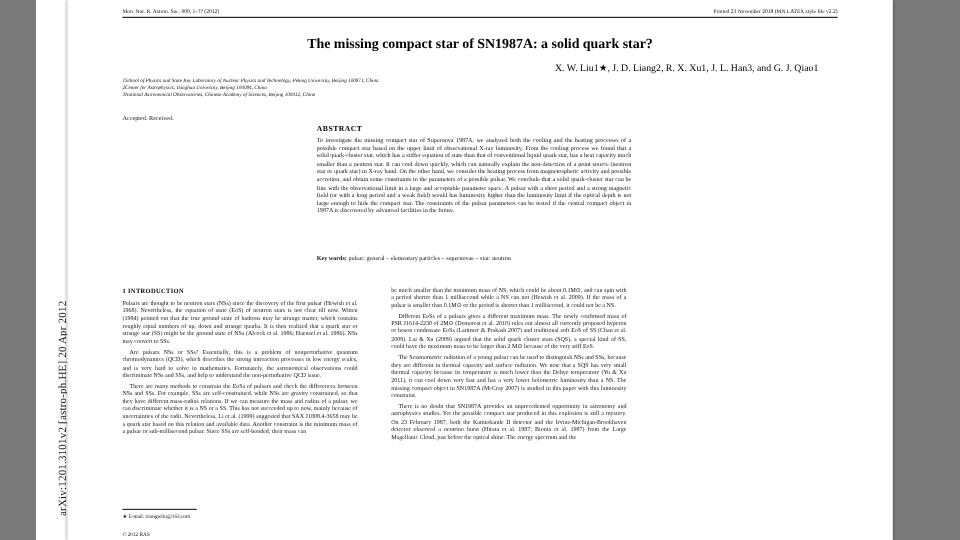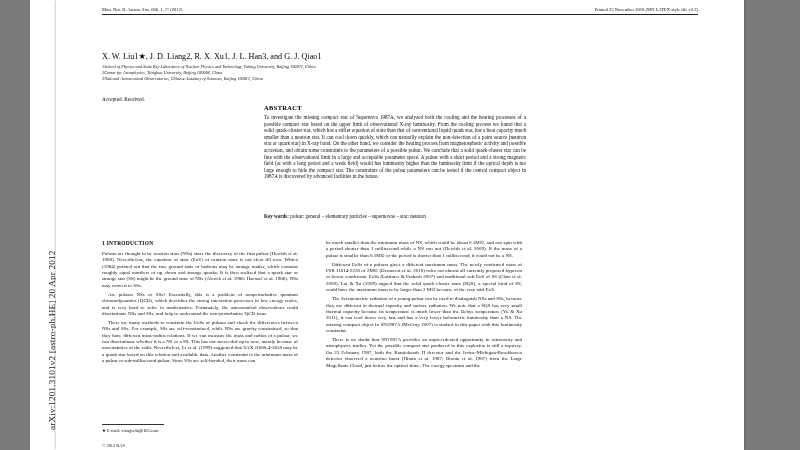--- a/index.html
+++ b/index.html
@@ -77,21 +77,21 @@
     font-size: 11.6px;
     font-weight: bold;
     color: #000;
     font-family: "Liberation Serif", serif;
   }
   .authors {
     position: absolute;
     top: 51px;
     left: 46px;
     right: 62px;
-    text-align: left;
+    text-align: right;
     font-size: 8.2px;
     color: #000;
   }
   .affil {
     position: absolute;
     left: 46px;
     right: 46px;
     font-size: 4.3px;
     color: #111;
     font-style: italic;
@@ -183,20 +183,21 @@
 
 <div class="page">
   <div class="content">
 
     <div class="header-line">
       <span>Mon. Not. R. Astron. Soc. 000, 1–?? (2012)</span>
       <span class="right">Printed 23 November 2018      (MN LATEX style file v2.2)</span>
     </div>
     <div class="rule"></div>
 
+    <div class="title">The missing compact star of SN1987A: a solid quark star?</div>
 
     <div class="authors">X. W. Liu1★, J. D. Liang2, R. X. Xu1, J. L. Han3, and G. J. Qiao1</div>
 
     <div class="affil" style="top:64px;">1School of Physics and State Key Laboratory of Nuclear Physics and Technology, Peking University, Beijing 100871, China</div>
     <div class="affil" style="top:70px;">2Center for Astrophysics, Tsinghua University, Beijing 100084, China</div>
     <div class="affil" style="top:76px;">3National Astronomical Observatories, Chinese Academy of Sciences, Beijing 100012, China</div>
 
     <div class="accepted">Accepted. Received.</div>
 
     <div class="abs-col">

